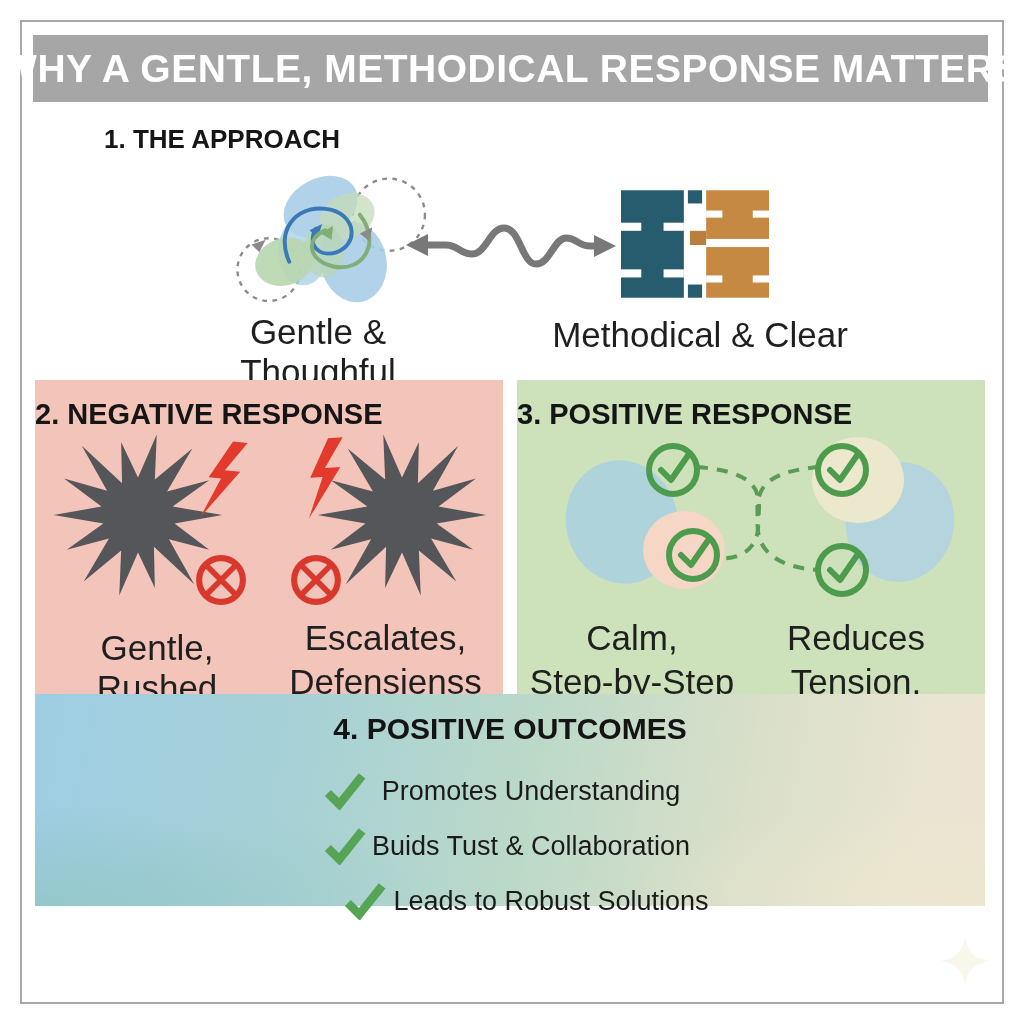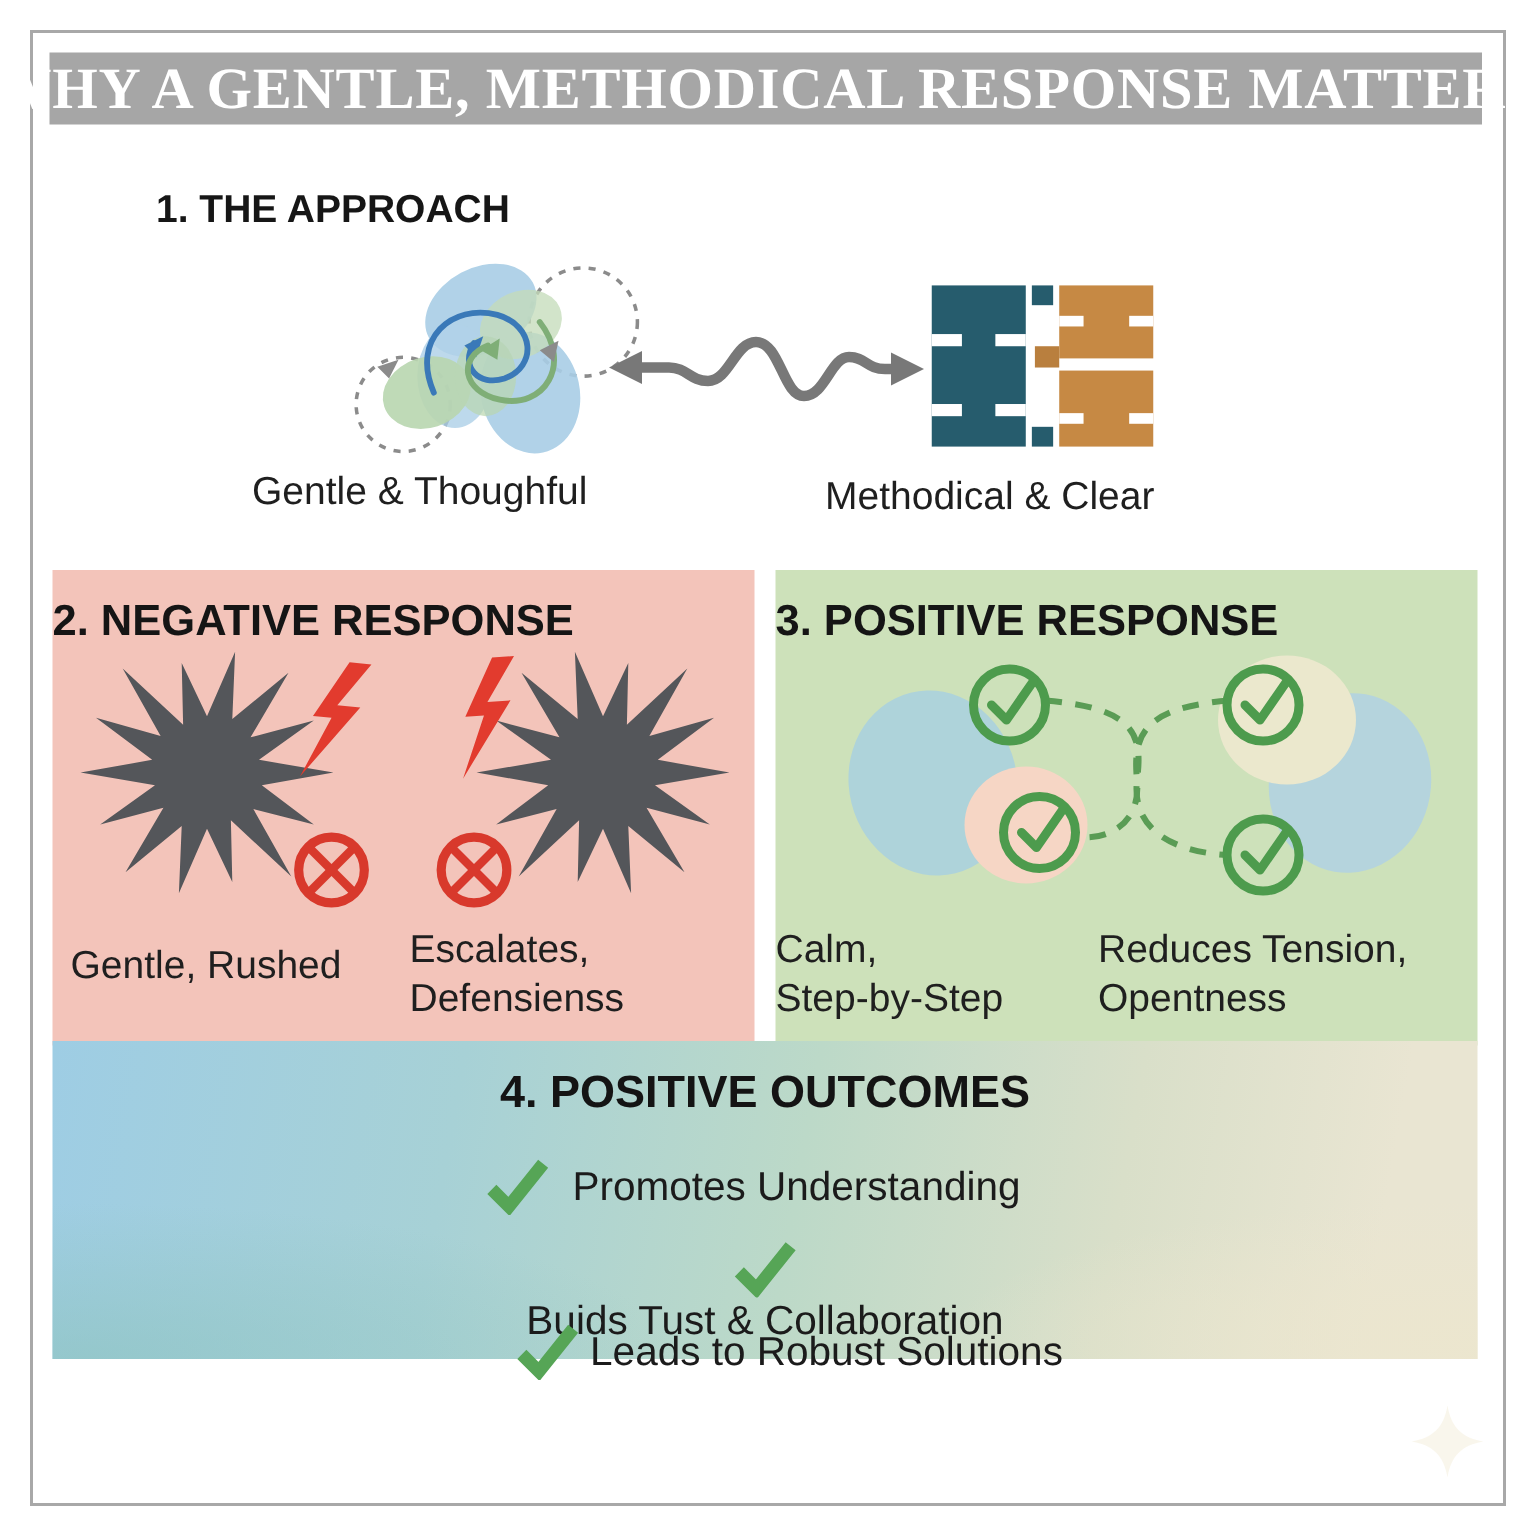--- a/index.html
+++ b/index.html
@@ -2,28 +2,28 @@
 <html><head>
 <meta charset="utf-8">
 <style>
   html,body{margin:0;padding:0;background:#ffffff;}
   .page{
     position:relative;width:1024px;height:1024px;background:#ffffff;overflow:hidden;
     font-family:"Liberation Sans","DejaVu Sans",sans-serif;color:#1c1c1c;
   }
   .frame{position:absolute;inset:20px;border:2px solid #a8a8a8;pointer-events:none;}
   .banner{
-    position:absolute;left:33px;top:35px;width:955px;height:48px;background:#a6a6a6;
+    position:absolute;left:33px;top:35px;width:955px;height:67px;background:#a6a6a6;
     display:flex;align-items:center;justify-content:center;
-    color:#ffffff;font-size:39px;font-weight:700;letter-spacing:.5px;white-space:nowrap;font-family:Liberation Serif, serif;
+    color:#ffffff;font-size:39px;font-weight:700;letter-spacing:.5px;white-space:nowrap;
   }
   .sec-heading{position:absolute;font-weight:700;font-size:26px;color:#161616;margin:0;white-space:nowrap;}
   .approach-heading{left:104px;top:124px;}
   .illus{position:absolute;}
-  .caption{position:absolute;font-size:26px;color:#1f1f1f;}
+  .caption{position:absolute;font-size:35px;text-align:center;color:#1f1f1f;}
   .prewrap{white-space:pre-line;line-height:1.25;}
 
   .panel{position:absolute;top:380px;height:317px;}
   .panel-negative{left:35px;width:468px;background:#f3c4ba;}
   .panel-positive{left:517px;width:468px;background:#cde1ba;}
   .panel-heading{position:absolute;left:0;right:0;top:18px;text-align:left;font-weight:700;font-size:29px;color:#151515;margin:0;}
 
   .panel-item{position:absolute;}
 
   .panel-outcomes{
@@ -192,21 +192,21 @@
   <section class="panel-outcomes">
     <h3 class="outcomes-heading">4. POSITIVE OUTCOMES</h3>
 
     <div class="outcome-row" style="top:78px;">
       <svg class="outcome-check" width="42" height="38" viewBox="0 0 44 40">
         <polyline points="4,22 16,34 40,4" fill="none" stroke="#56a556" stroke-width="9"></polyline>
       </svg>
       <span class="txt">Promotes Understanding</span>
     </div>
 
-    <div class="outcome-row" style="top:133px;flex-direction:column;">
+    <div class="outcome-row" style="top:133px;">
       <svg class="outcome-check" width="42" height="38" viewBox="0 0 44 40">
         <polyline points="4,22 16,34 40,4" fill="none" stroke="#56a556" stroke-width="9"></polyline>
       </svg>
       <span class="txt">Buids Tust &amp; Collaboration</span>
     </div>
 
     <div class="outcome-row" style="top:188px;padding-left:40px;">
       <svg class="outcome-check" width="42" height="38" viewBox="0 0 44 40">
         <polyline points="4,22 16,34 40,4" fill="none" stroke="#56a556" stroke-width="9"></polyline>
       </svg>

